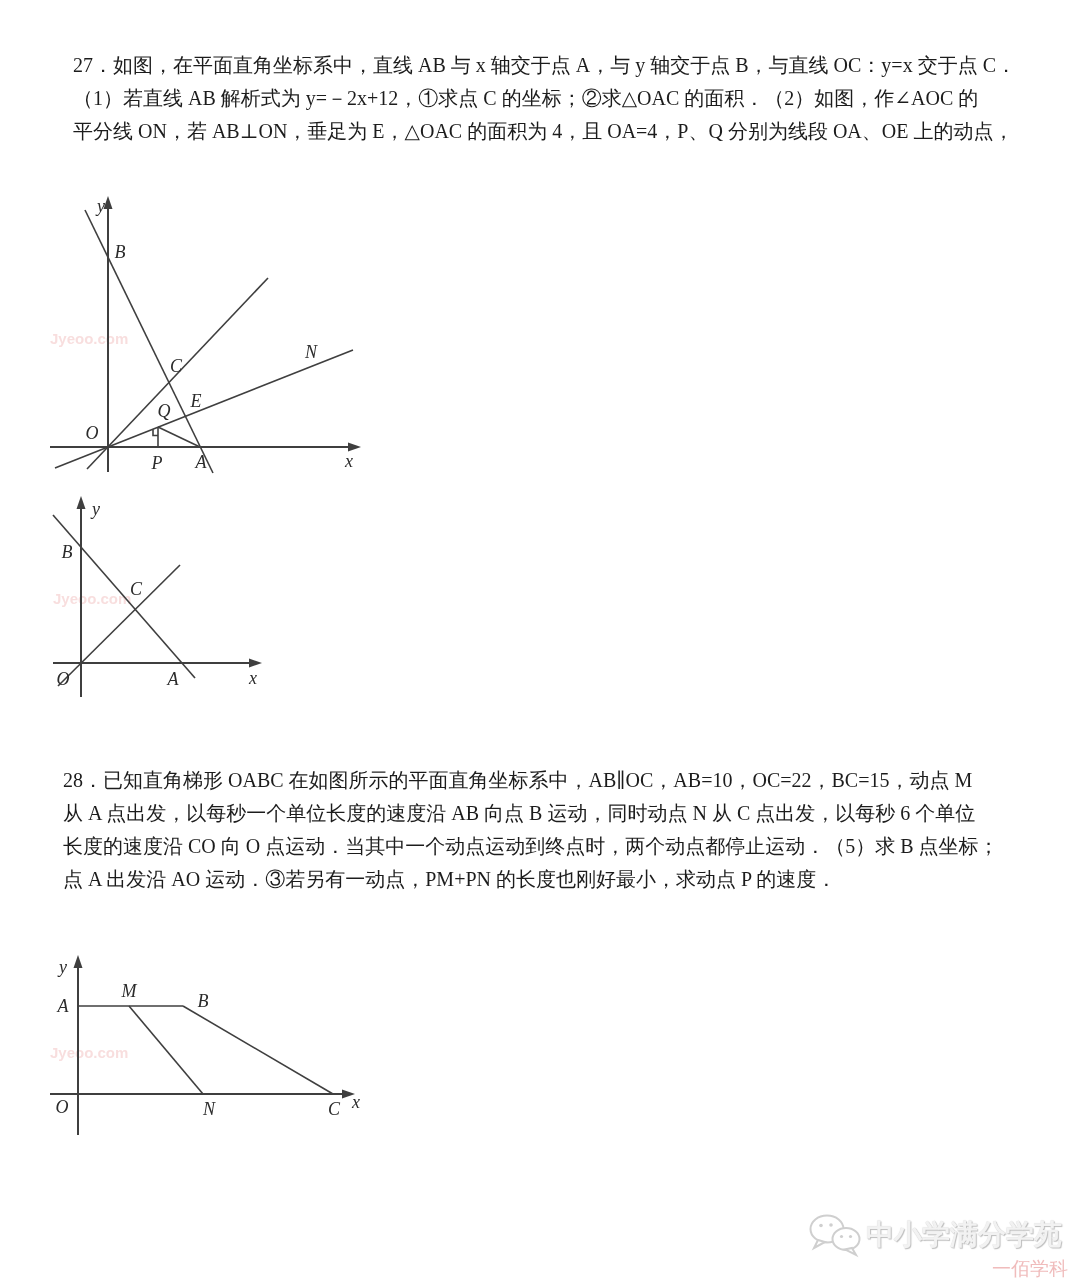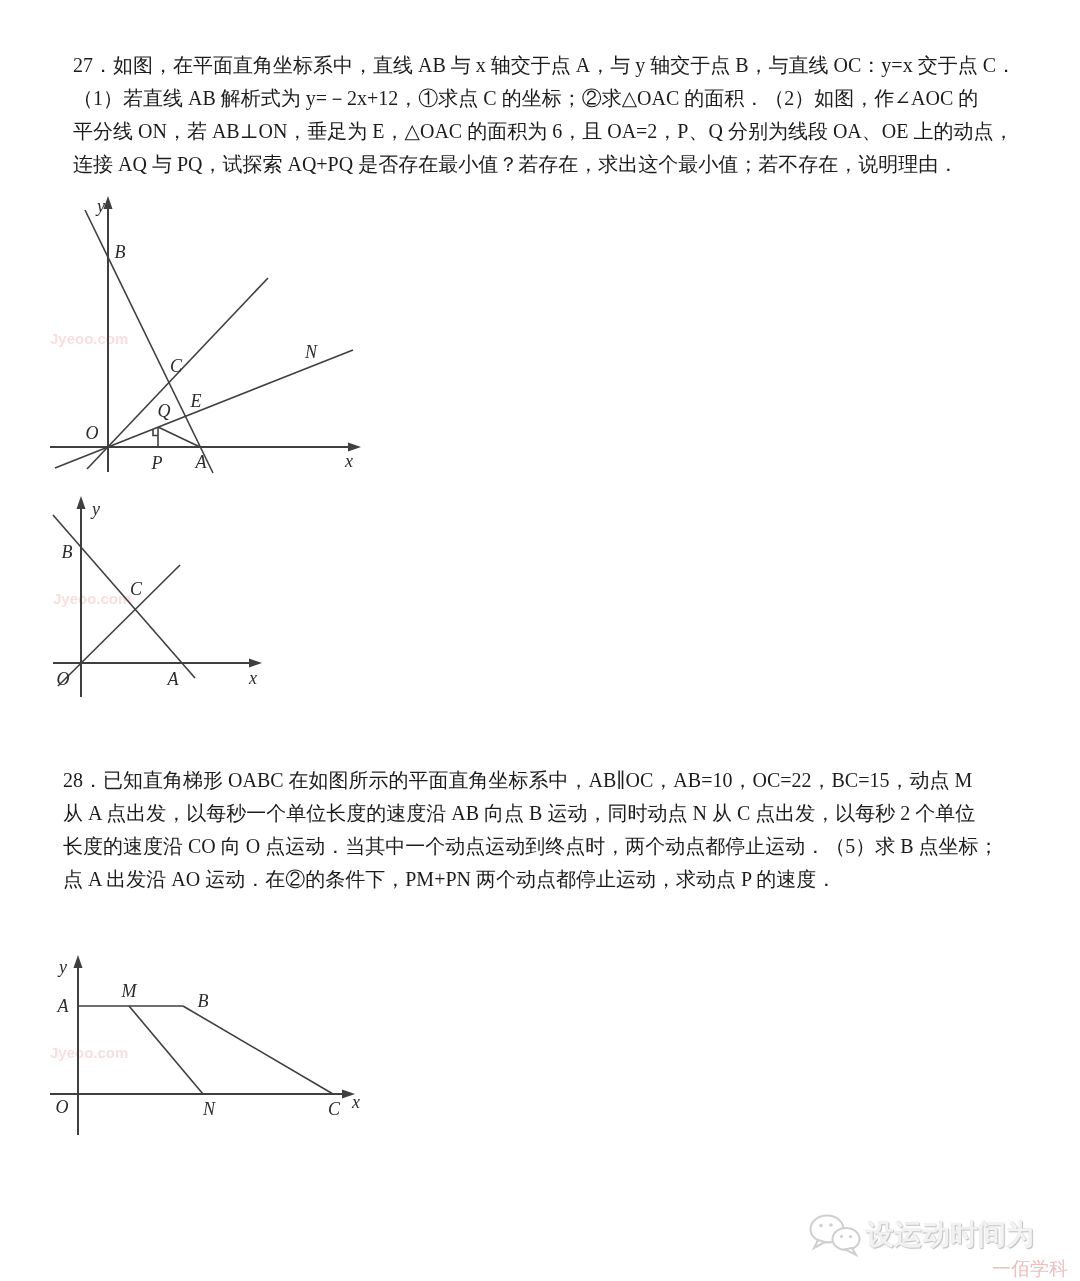--- a/index.html
+++ b/index.html
@@ -24,22 +24,21 @@
   .wicon path{fill:#ffffff;stroke:#cfcfcf;stroke-width:2;}
 </style>
 </head>
 <body>
 
 <div class="page">
 
   <div class="textblock" style="left:57px;top:49px;margin-left:16px;">
     <div class="tline">27．如图，在平面直角坐标系中，直线 AB 与 x 轴交于点 A，与 y 轴交于点 B，与直线 OC：y=x 交于点 C．</div>
     <div class="tline">（1）若直线 AB 解析式为 y=－2x+12，①求点 C 的坐标；②求△OAC 的面积．（2）如图，作∠AOC 的</div>
-    <div class="tline">平分线 ON，若 AB⊥ON，垂足为 E，△OAC 的面积为 6，且 OA=2，P、Q 分别为线段 OA、OE 上的动点，</div>
-    <div class="tline">连接 AQ 与 PQ，试探索 AQ+PQ 是否存在最小值？若存在，求出这个最小值；若不存在，说明理由．</div>
+    <div class="tline">平分线 ON，若 AB⊥ON，垂足为 E，△OAC 的面积为 4，且 OA=4，P、Q 分别为线段 OA、OE 上的动点，</div>
   </div>
 
   <svg class="fig" style="left:45px;top:192px;" width="320" height="295" viewBox="0 0 320 295">
     <text class="wmark" x="5" y="152">Jyeoo.com</text>
 
     <line class="axis" x1="5" y1="255" x2="306" y2="255"></line>
     <polygon class="arrow" points="316,255 303,250.5 303,259.5"></polygon>
     <line class="axis" x1="63" y1="15" x2="63" y2="280"></line>
     <polygon class="arrow" points="63,4 58.5,17 67.5,17"></polygon>
 
@@ -80,23 +79,23 @@
     <text class="flabel" text-anchor="middle" x="48" y="23">y</text>
     <text class="flabel" text-anchor="middle" x="19" y="66">B</text>
     <text class="flabel" text-anchor="middle" x="88" y="103">C</text>
     <text class="flabel" text-anchor="middle" x="15" y="193">O</text>
     <text class="flabel" text-anchor="middle" x="125" y="193">A</text>
     <text class="flabel" text-anchor="middle" x="205" y="192">x</text>
   </svg>
 
   <div class="textblock" style="left:63px;top:764px;">
     <div class="tline">28．已知直角梯形 OABC 在如图所示的平面直角坐标系中，AB∥OC，AB=10，OC=22，BC=15，动点 M</div>
-    <div class="tline">从 A 点出发，以每秒一个单位长度的速度沿 AB 向点 B 运动，同时动点 N 从 C 点出发，以每秒 2 个单位</div>
+    <div class="tline">从 A 点出发，以每秒一个单位长度的速度沿 AB 向点 B 运动，同时动点 N 从 C 点出发，以每秒 6 个单位</div>
     <div class="tline">长度的速度沿 CO 向 O 点运动．当其中一个动点运动到终点时，两个动点都停止运动．（5）求 B 点坐标；</div>
-    <div class="tline">点 A 出发沿 AO 运动．在②的条件下，PM+PN 两个动点都停止运动，求动点 P 的速度．</div>
+    <div class="tline">点 A 出发沿 AO 运动．③若另有一动点，PM+PN 的长度也刚好最小，求动点 P 的速度．</div>
   </div>
 
   <svg class="fig" style="left:45px;top:952px;" width="330" height="190" viewBox="0 0 330 190">
     <text class="wmark" x="5" y="106">Jyeoo.com</text>
 
     <line class="axis" x1="5" y1="142" x2="300" y2="142"></line>
     <polygon class="arrow" points="310,142 297,137.5 297,146.5"></polygon>
     <line class="axis" x1="33" y1="14" x2="33" y2="183"></line>
     <polygon class="arrow" points="33,3 28.5,16 37.5,16"></polygon>
 
@@ -119,16 +118,16 @@
   <svg class="wicon" width="60" height="46" viewBox="0 0 60 46">
     <ellipse cx="21" cy="17" rx="16.5" ry="13.5"></ellipse>
     <path d="M12,28 L8,36 L19,30 Z"></path>
     <circle cx="15" cy="13.5" r="1.8"></circle>
     <circle cx="25" cy="13" r="1.8"></circle>
     <ellipse cx="40" cy="27" rx="13.5" ry="11"></ellipse>
     <path d="M46,36 L50,43 L39,37.5 Z"></path>
     <circle cx="35.5" cy="24.5" r="1.6"></circle>
     <circle cx="44.5" cy="24.5" r="1.6"></circle>
   </svg>
-  <div class="footer-brand">设运动时间为</div>
+  <div class="footer-brand">中小学满分学苑</div>
   <div class="footer-site">一佰学科网</div>
 
 </div>
 
 </body></html>

